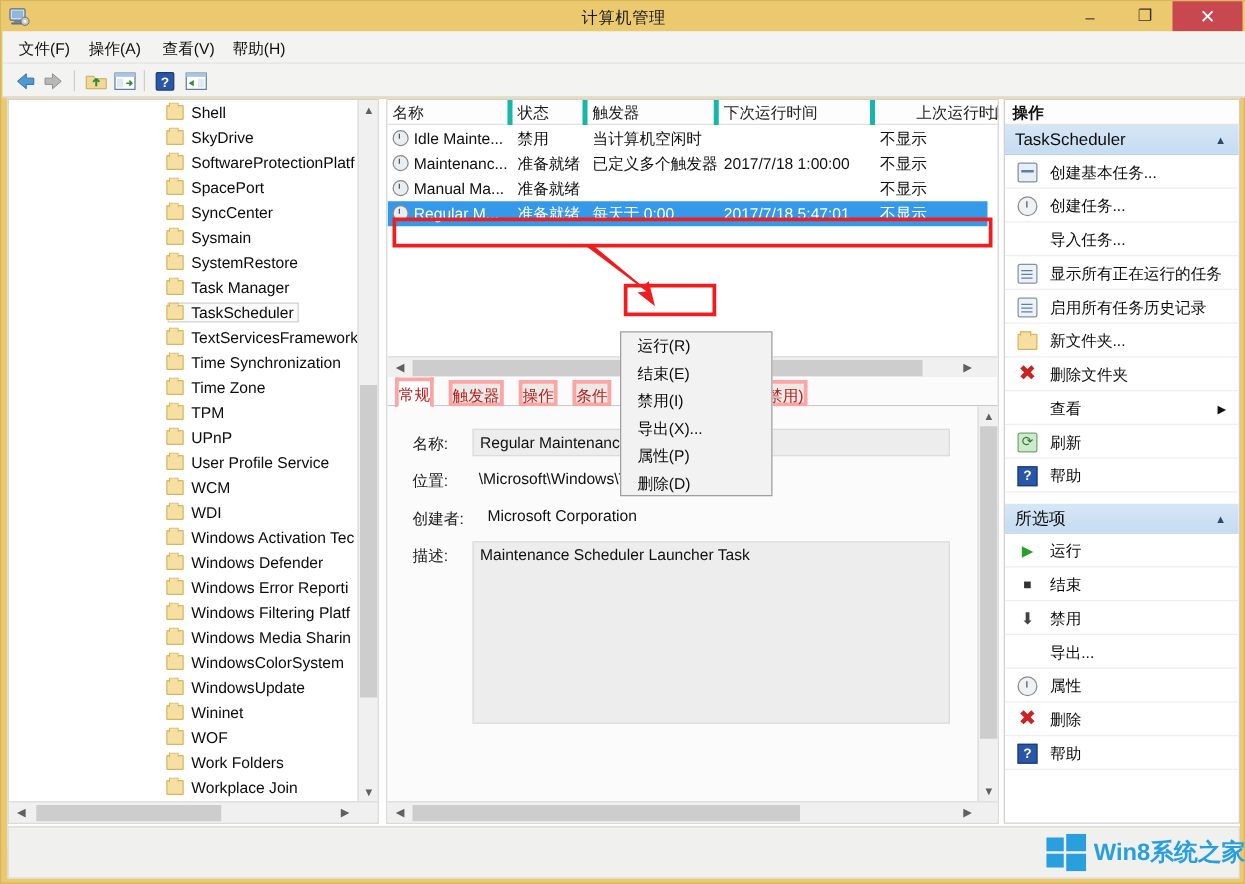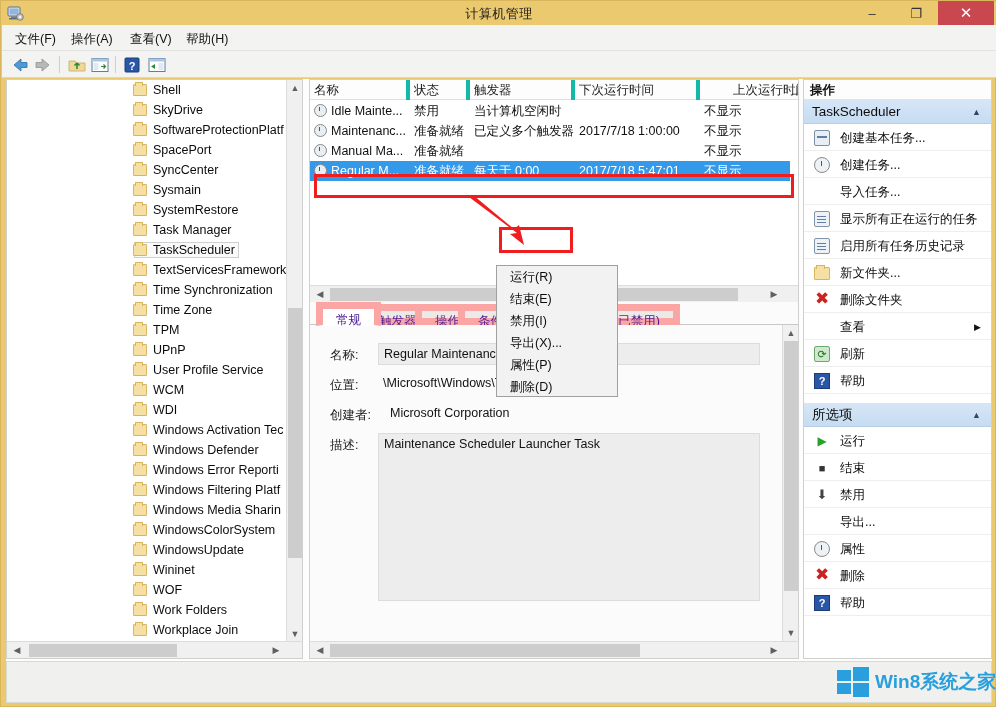--- a/index.html
+++ b/index.html
@@ -222,24 +222,24 @@
     width: 488px; height: 356px;
     background: #fbfbfb;
   }
   #tabs {
     position: absolute; left: 0; top: 0;
     width: 488px; height: 23px;
     border-bottom: 1px solid #c8c8c8;
   }
   .tab {
     position: absolute; top: 2px; height: 21px; line-height: 20px;
-    font-size: 12.5px; color: #4c1d95;
+    font-size: 12.5px; color: #b91c1c;
     background: #eceae6;
-    border: 7px solid #fca5a5;
-    padding: 0 13px; white-space: nowrap;
+    border: 3px solid #fca5a5;
+    padding: 0 0; white-space: nowrap;
   }
   .tab.active {
     top: 0; height: 24px; line-height: 23px;
     background: #fff; border-bottom: 1px solid #fff;
     z-index: 3;
   }
   #detail-body {
     position: absolute; left: 0; top: 23px;
     width: 472px; height: 316px;
     background: #fbfbfb;
@@ -571,21 +571,21 @@
           <div class="fld-label" style="left:20px; top:22px;">名称:</div>
           <div class="fld-value" style="left:68px; top:18px; width:382px; height:22px;">Regular Maintenance</div>
 
           <div class="fld-label" style="left:20px; top:52px;">位置:</div>
           <div class="fld-value plain" style="left:68px; top:48px; width:382px; height:22px;">\Microsoft\Windows\TaskScheduler</div>
 
           <div class="fld-label" style="left:20px; top:82px;">创建者:</div>
           <div class="fld-value plain" style="left:75px; top:78px; width:375px; height:22px;">Microsoft Corporation</div>
 
           <div class="fld-label" style="left:20px; top:112px;">描述:</div>
-          <div class="fld-value" style="left:68px; top:108px; width:382px; height:168px; white-space:normal;">Maintenance Scheduler Launcher Task</div>
+          <div class="fld-value" style="left:68px; top:108px; width:382px; height:146px; white-space:normal;">Maintenance Scheduler Launcher Task</div>
 
         </div>
 
         <div id="detail-vscroll">
           <div class="vs-arrow" style="top:0">▲</div>
           <div id="detail-vthumb"></div>
           <div class="vs-arrow" style="bottom:0">▼</div>
         </div>
 
         <div id="detail-hscroll">

